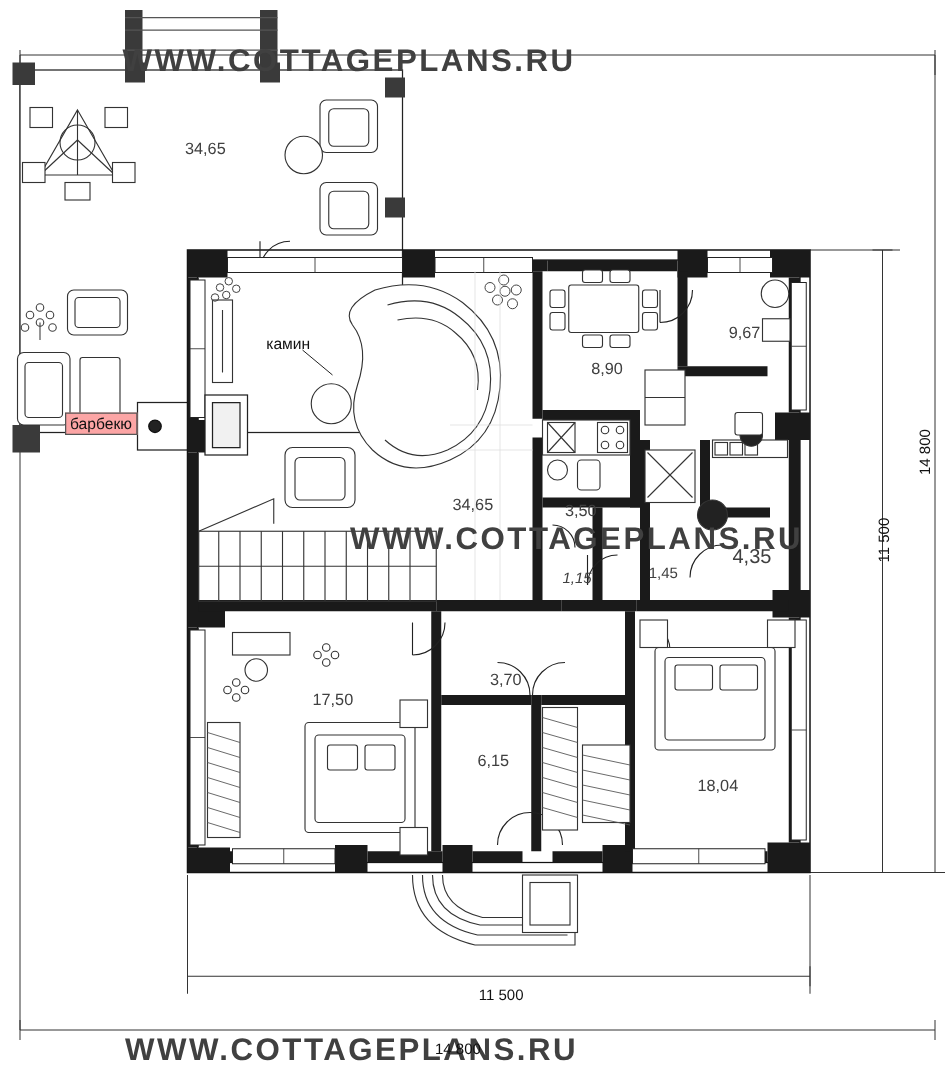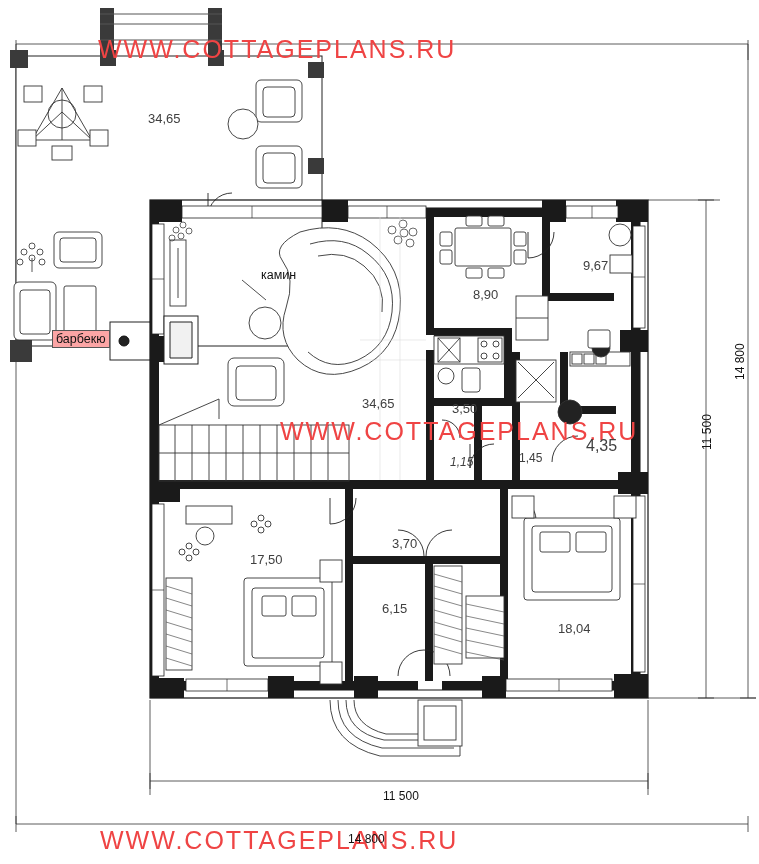--- a/index.html
+++ b/index.html
@@ -19,23 +19,23 @@
   }
   #plan-svg {
     position: absolute;
     left: 0;
     top: 0;
     width: 759px;
     height: 864px;
   }
   .wm {
     position: absolute;
-    color: #ef4444;
+    color: #404040;
     font-size: 25px;
-    font-weight: normal;
+    font-weight: bold;
     letter-spacing: 2px;
     white-space: nowrap;
     font-family: "Liberation Sans", sans-serif;
     user-select: none;
   }
   .room-label {
     position: absolute;
     color: #404040;
     font-size: 13px;
     font-family: "Liberation Sans", sans-serif;
@@ -496,21 +496,21 @@
   <div class="room-label" style="left:583px; top:258px;">9,67</div>
   <div class="room-label" style="left:452px; top:401px;">3,50</div>
   <div class="room-label" style="left:450px; top:455px; font-size:12px;font-style:italic;">1,15</div>
   <div class="room-label" style="left:519px; top:451px; font-size:12px;">1,45</div>
   <div class="room-label" style="left:586px; top:437px; font-size:16px;">4,35</div>
   <div class="room-label" style="left:392px; top:536px;">3,70</div>
   <div class="room-label" style="left:250px; top:552px;">17,50</div>
   <div class="room-label" style="left:382px; top:601px;">6,15</div>
   <div class="room-label" style="left:558px; top:621px;">18,04</div>
 
-  <div class="name-label" style="left:213px; top:268px;margin-left:48px;">камин</div>
+  <div class="name-label" style="left:213px; top:268px;">камин</div>
   <div class="name-label boxed" style="left:52px; top:330px;">барбекю</div>
 
   <div class="dim-label" style="left:383px; top:789px;">11 500</div>
   <div class="dim-label" style="left:348px; top:832px;">14 800</div>
   <div class="dim-label vert" style="left:733px; top:380px;">14 800</div>
   <div class="dim-label vert" style="left:700px; top:450px;">11 500</div>
 
 </div>
 
 </body></html>

